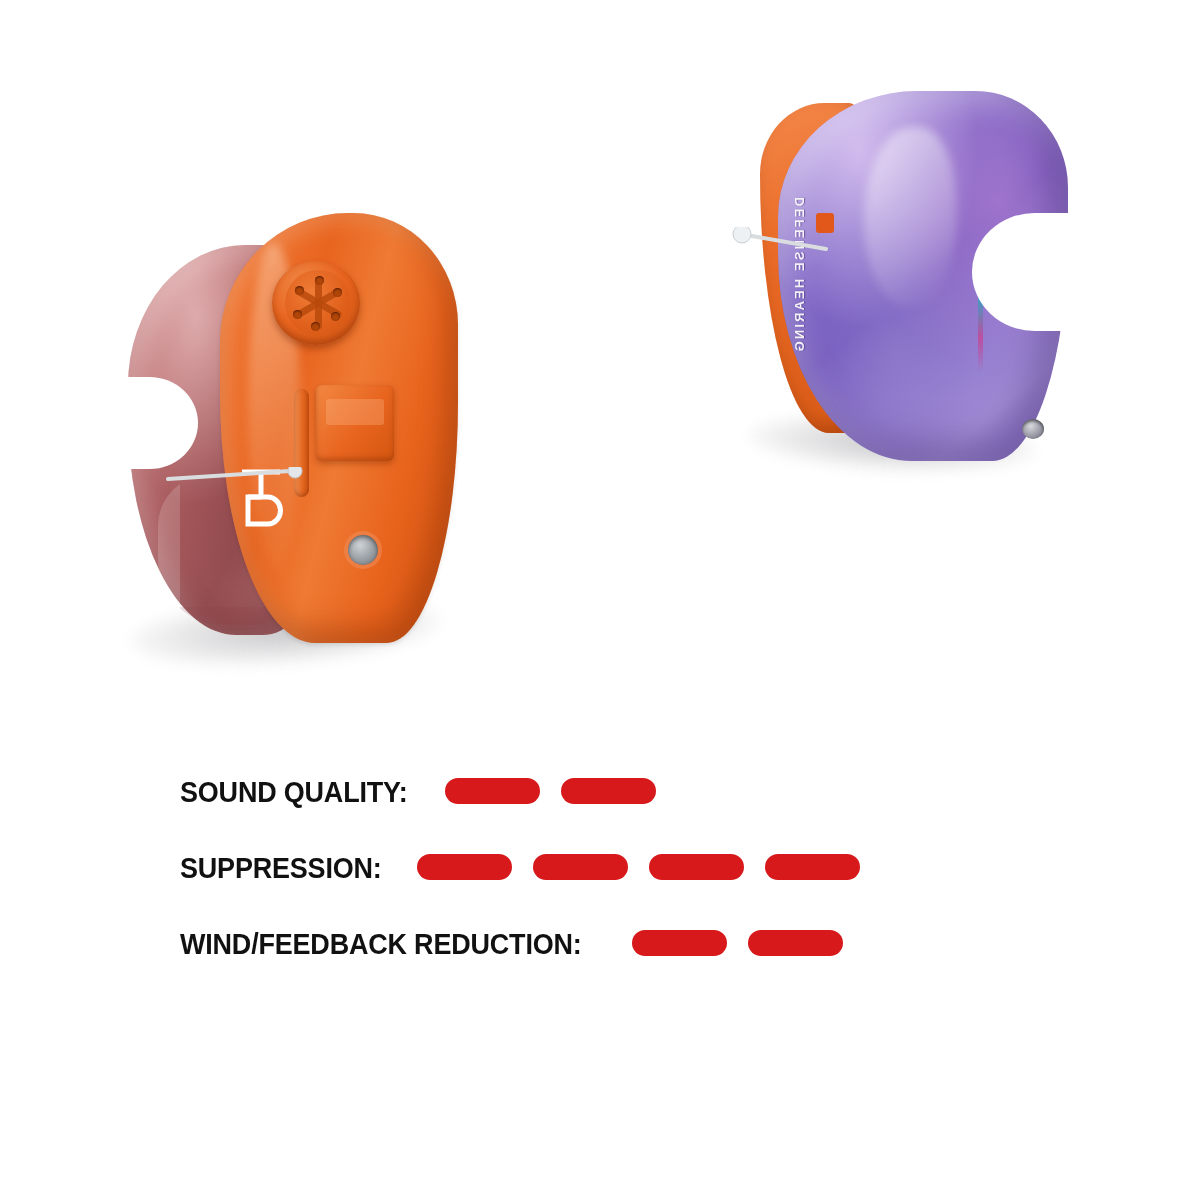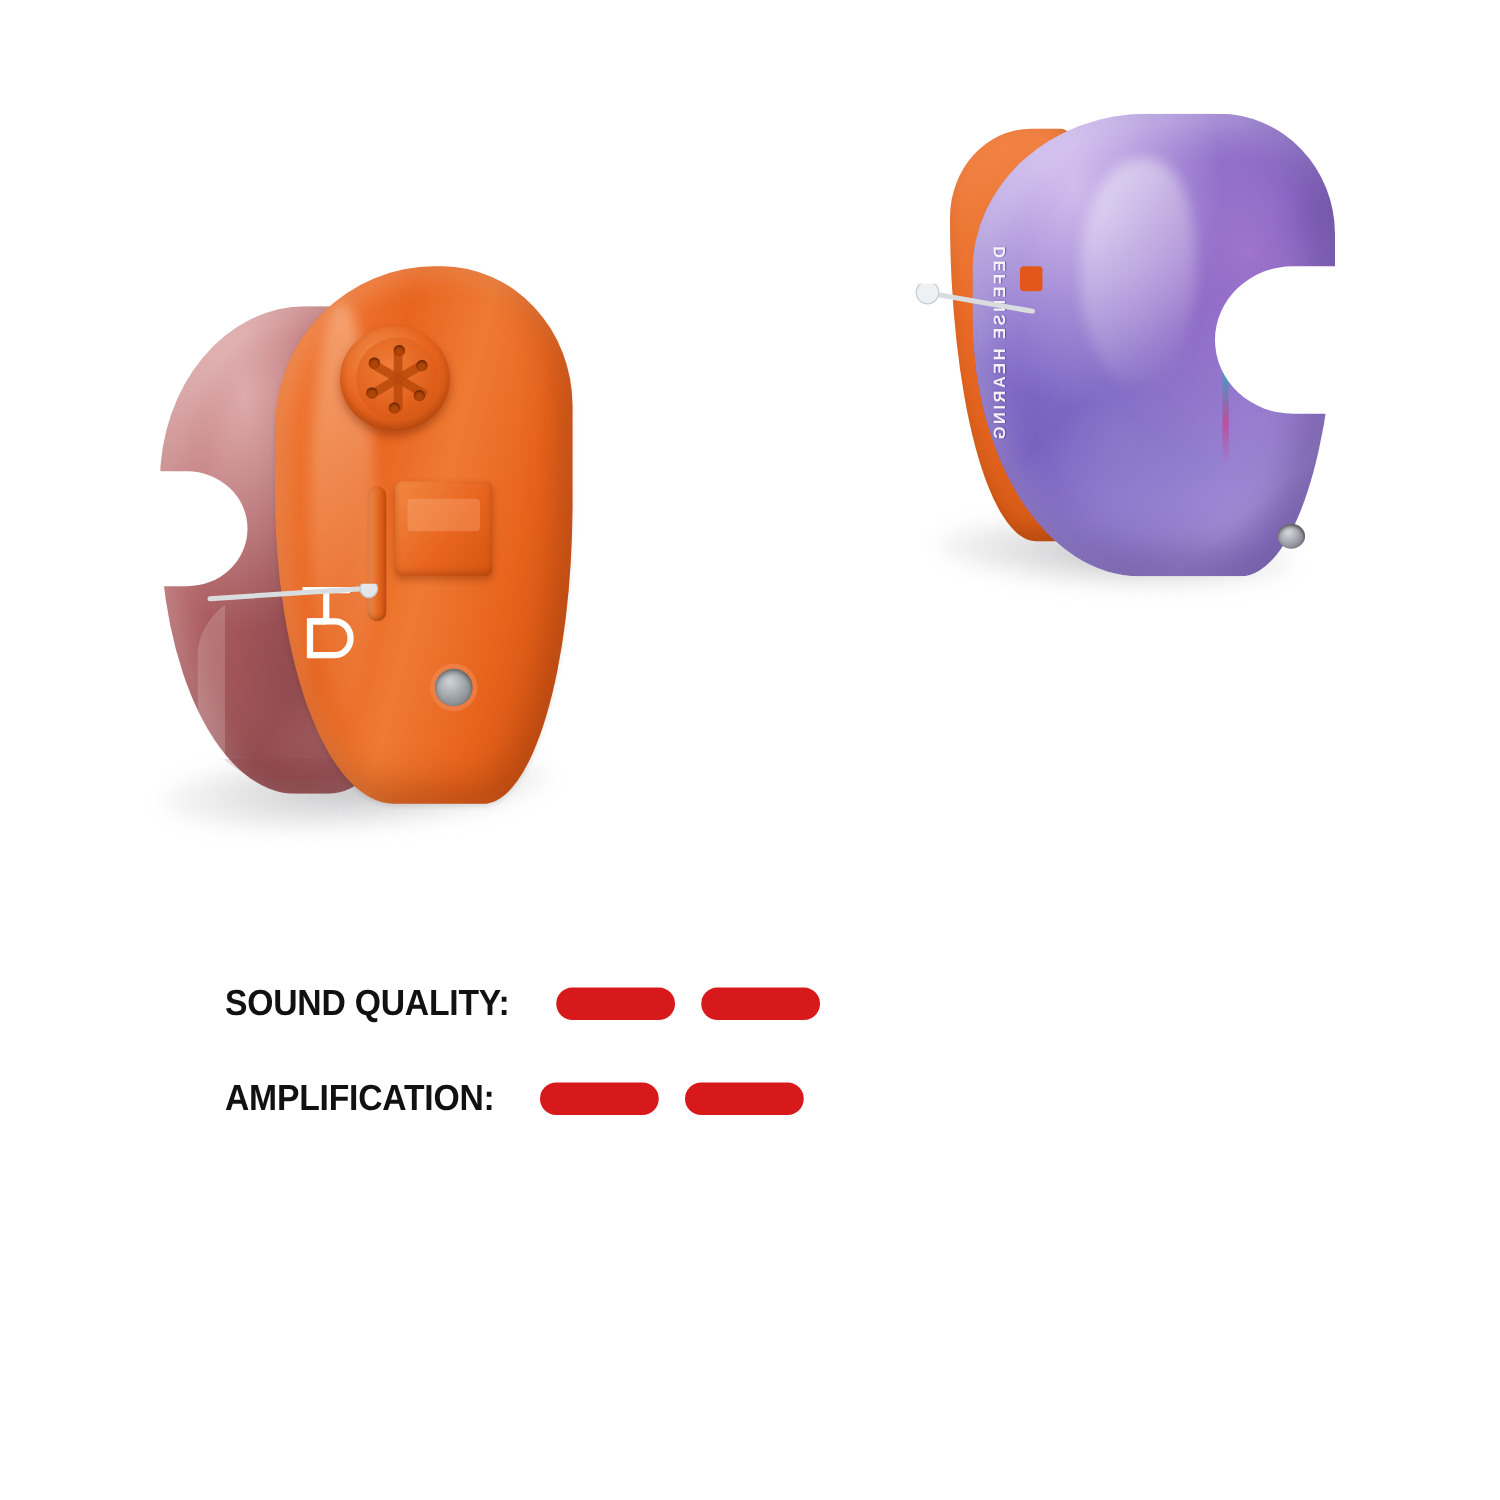--- a/index.html
+++ b/index.html
@@ -294,21 +294,21 @@
   
   #spec-list {
     position: absolute;
     left: 180px;
     top: 778px;
     width: 960px;
   }
 
   .spec-row {
     display: flex;
-    align-items: center;
+    align-items: flex-start;
     height: 50px;
     margin-bottom: 26px;
   }
   .spec-row:last-child { margin-bottom: 0; }
 
   .spec-label {
     font-family: "Liberation Sans", "DejaVu Sans", sans-serif;
     font-size: 29px;
     font-weight: 700;
     letter-spacing: -0.2px;
@@ -417,24 +417,33 @@
   <div id="spec-list">
 
     <div class="spec-row">
       <div class="spec-label">SOUND QUALITY:</div>
       <div class="spec-bars">
           <div class="spec-bar" style="background: rgb(216, 25, 28);"></div>
           <div class="spec-bar" style="background: rgb(216, 25, 28);"></div>
         </div>
     </div>
 
-
-
     <div class="spec-row">
-      <div class="spec-label">AMPLIFICATION:</div>
+      <div class="spec-label">SUPPRESSION:</div>
       <div class="spec-bars">
+          <div class="spec-bar" style="background: rgb(216, 25, 28);"></div>
+          <div class="spec-bar" style="background: rgb(216, 25, 28);"></div>
           <div class="spec-bar" style="background: rgb(216, 25, 28);"></div>
           <div class="spec-bar" style="background: rgb(216, 25, 28);"></div>
         </div>
     </div>
 
+    <div class="spec-row">
+      <div class="spec-label">WIND/FEEDBACK REDUCTION:</div>
+      <div class="spec-bars">
+          <div class="spec-bar" style="background: rgb(216, 25, 28);"></div>
+          <div class="spec-bar" style="background: rgb(216, 25, 28);"></div>
+        </div>
+    </div>
+
+
   </div>
 </div>
 
 </body></html>

